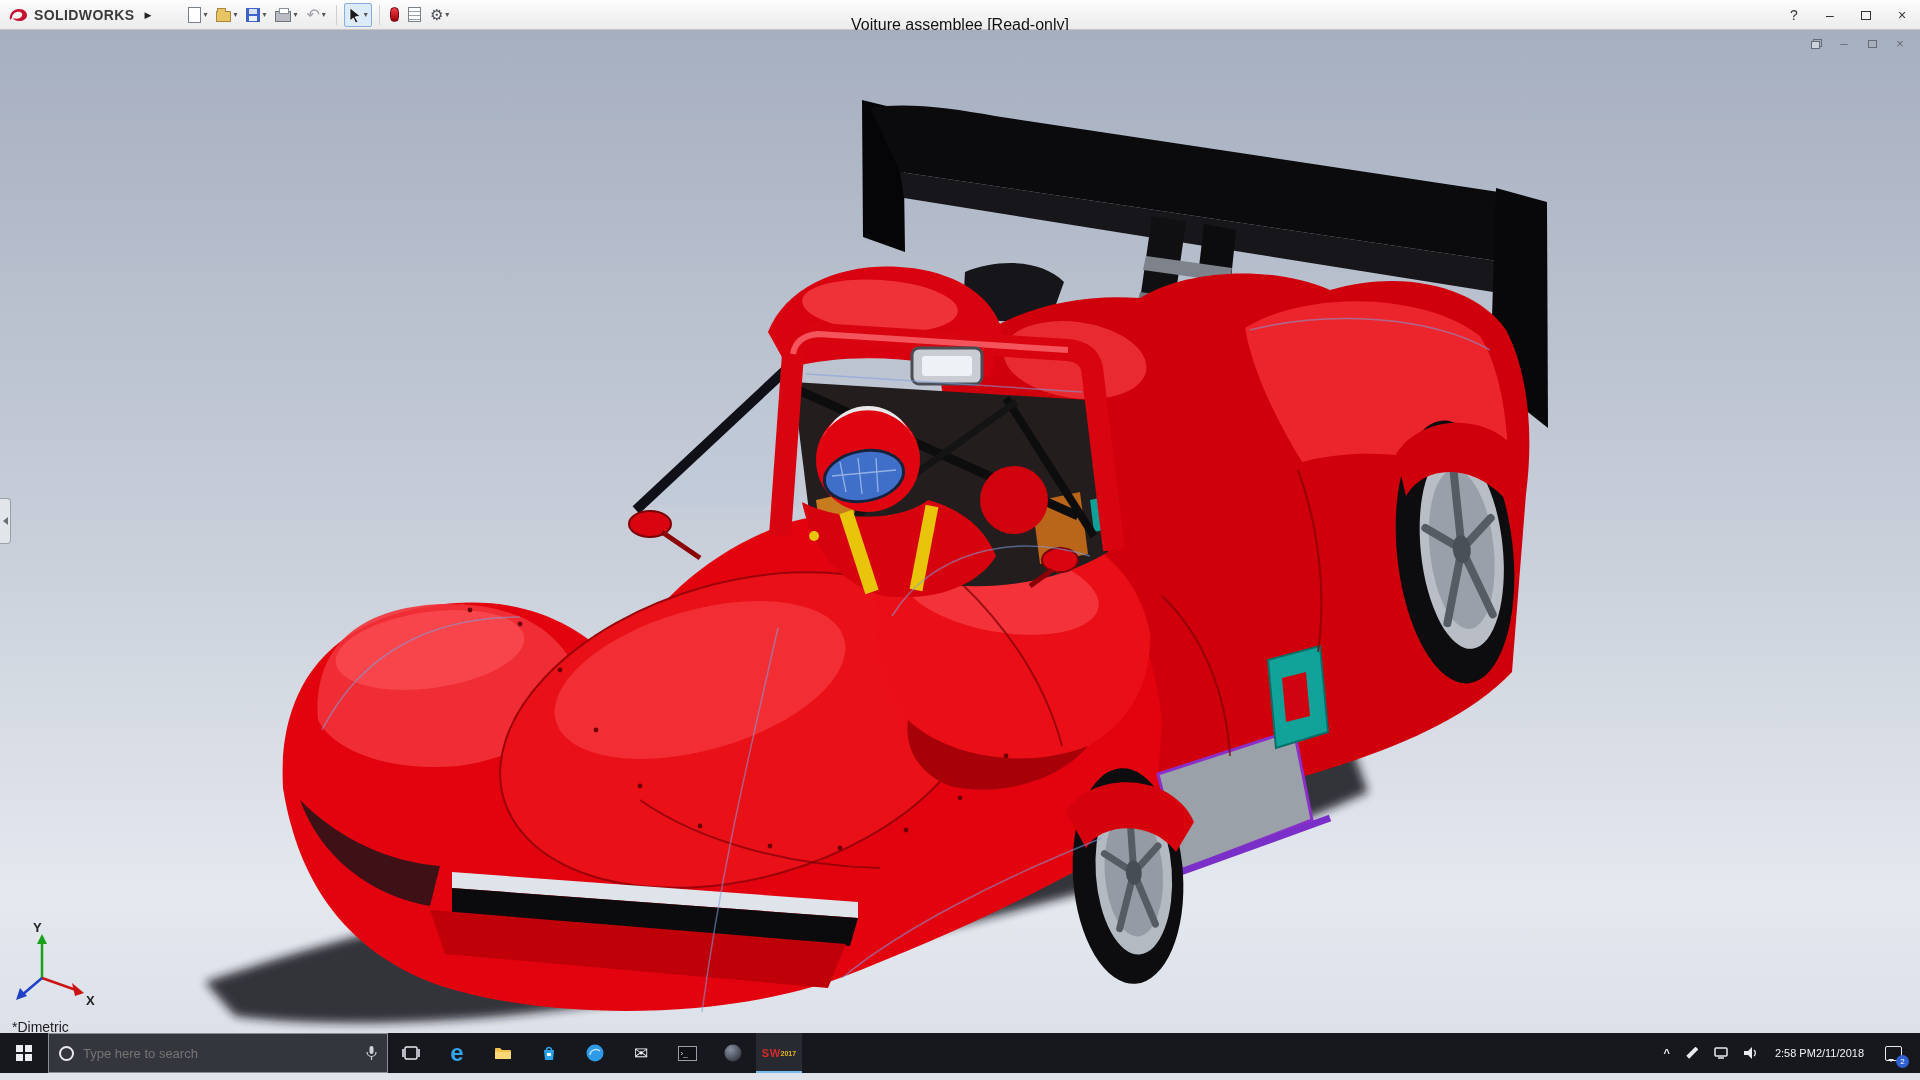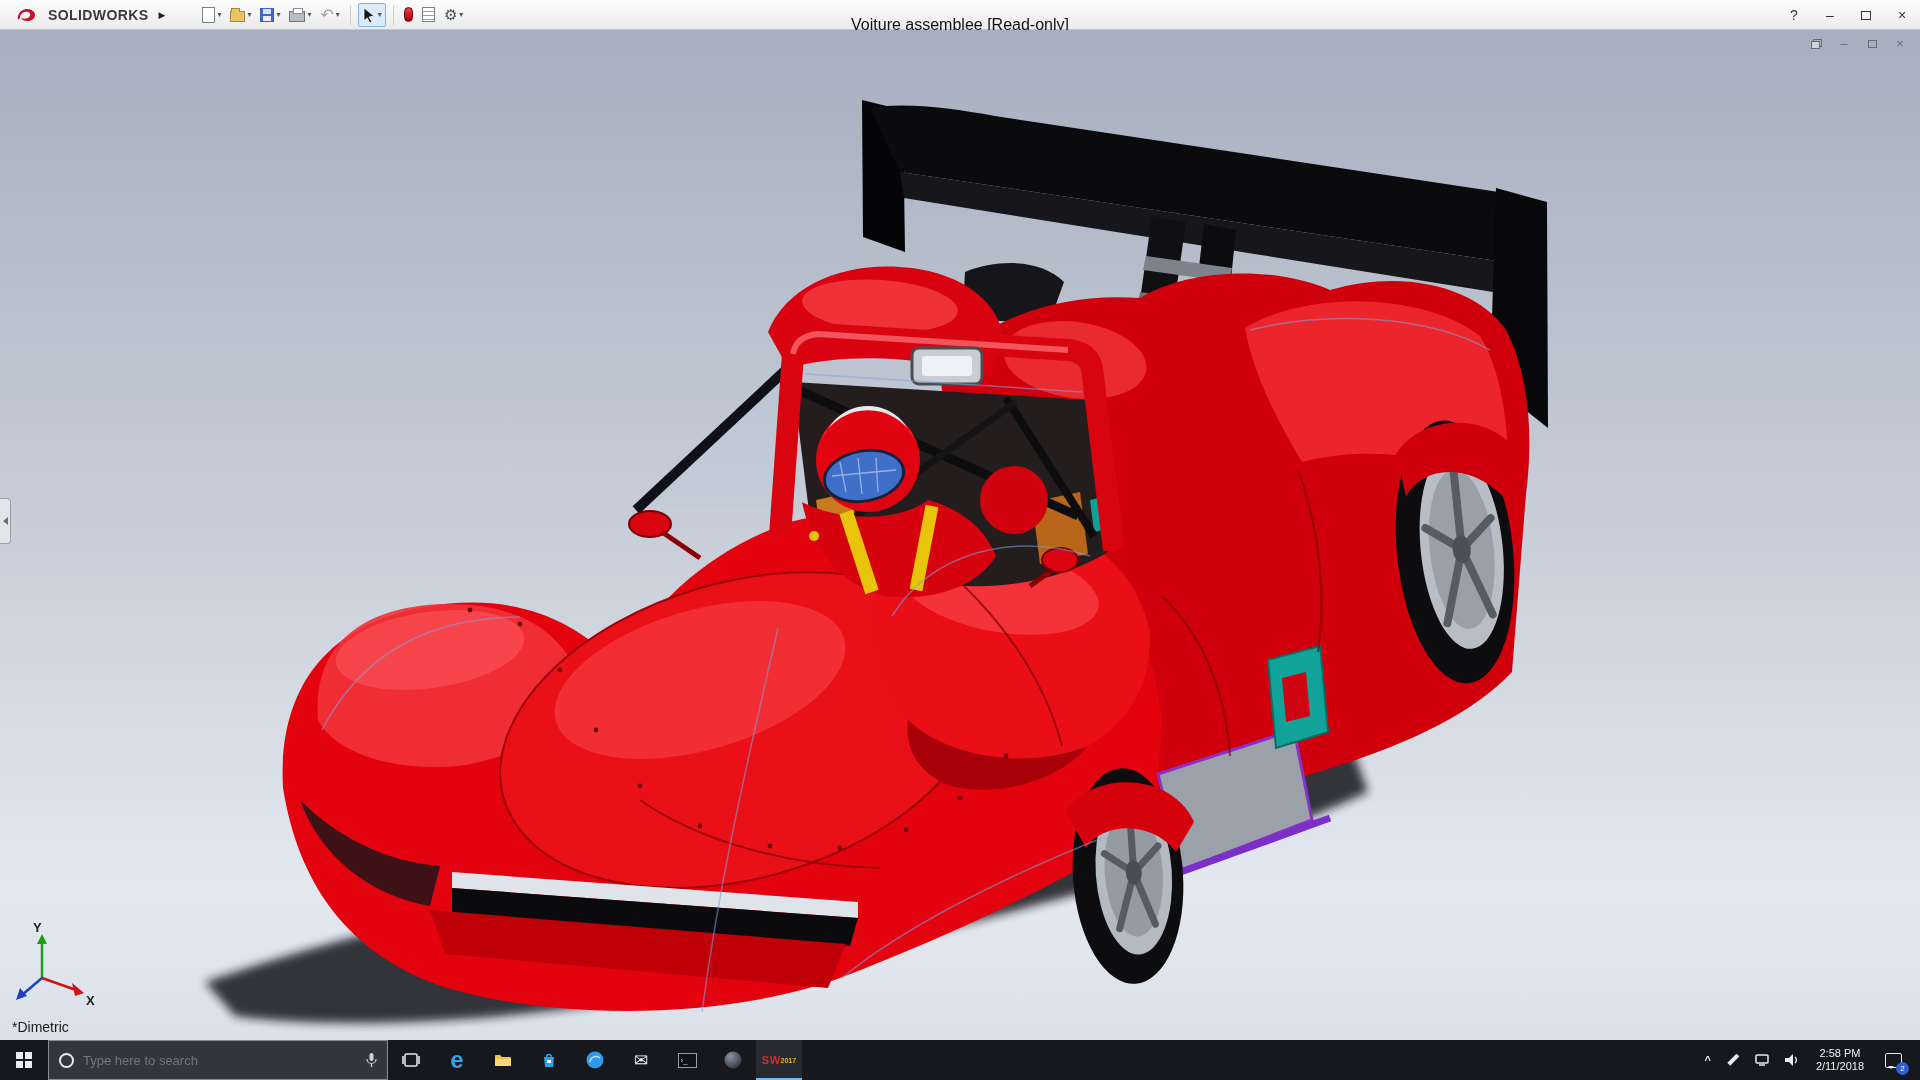--- a/index.html
+++ b/index.html
@@ -3,21 +3,21 @@
 <meta charset="utf-8">
 <style>
   * { margin:0; padding:0; box-sizing:border-box; }
   html,body { width:1920px; height:1080px; overflow:hidden; font-family:"Liberation Sans",sans-serif; background:#000; }
   #screen { position:relative; width:1920px; height:1080px; background:#dfe3ea; }
 
   
   .titlebar { position:absolute; top:0; left:0; right:0; height:30px;
     background:linear-gradient(#fdfdfd,#ebebeb); border-bottom:1px solid #c6c6c6;
     display:flex; align-items:center; }
-  .logo-wrap { display:flex; align-items:center; padding-left:16px; gap:8px; }
+  .logo-wrap { display:flex; align-items:center; padding-left:8px; gap:2px; }
   .logo-ds { width:24px; height:18px; }
   .logo-text { font-weight:bold; font-size:14px; color:#3a3a3a; letter-spacing:.4px; }
   .flyout-arrow { font-size:9px; color:#222; margin-left:10px; }
   .tb-icons { display:flex; align-items:center; margin-left:34px; gap:3px; }
   .tb-btn { display:flex; align-items:center; height:24px; padding:2px 3px; border-radius:2px; }
   .tb-btn .caret { font-size:8px; color:#555; margin-left:2px; }
   .select-box { border:1px solid #86aede; background:#dcebfa; }
   .icon-page { width:13px; height:16px; background:#fff; border:1px solid #7a8088; }
   .icon-folder-sm { width:15px; height:11px; background:#e9c464; border:1px solid #a8863a; position:relative; margin-top:3px;}
   .icon-folder-sm::before { content:''; position:absolute; top:-4px; left:0; width:7px; height:3px; background:#e9c464; border:1px solid #a8863a; border-bottom:none; }
@@ -42,39 +42,39 @@
   .vp-controls { position:absolute; top:6px; right:14px; display:flex; gap:16px; align-items:center; }
   .vp-btn { display:flex; align-items:center; justify-content:center; color:#666c74; font-size:13px; min-width:12px; }
   .vp-box { width:9px; height:8px; border:1.2px solid #666c74; display:inline-block; }
   .vp-restore { position:relative; width:11px; height:10px; }
   .vp-restore::before { content:''; position:absolute; top:0; right:0; width:7px; height:6px; border:1.2px solid #666c74; }
   .vp-restore::after { content:''; position:absolute; bottom:0; left:0; width:7px; height:6px; border:1.2px solid #666c74; background:#cdd3dc; }
   .collapse-tab { position:absolute; left:0; top:468px; width:11px; height:46px; background:#e2e5ea; border:1px solid #9aa0a8; border-left:none; border-radius:0 4px 4px 0; display:flex; align-items:center; justify-content:center; }
   .collapse-tri { width:0; height:0; border-top:4px solid transparent; border-bottom:4px solid transparent; border-right:5px solid #6a7078; }
 
   
-  .taskbar { position:absolute; bottom:0; left:0; right:0; height:40px; background:#16181d; display:flex; align-items:stretch; z-index:5; }
+  .taskbar { position:absolute; bottom:7px; left:0; right:0; height:40px; background:#16181d; display:flex; align-items:stretch; z-index:5; }
   .start-btn { width:48px; display:flex; align-items:center; justify-content:center; }
   .win-logo { display:grid; grid-template-columns:7px 7px; grid-template-rows:7px 7px; gap:2px; }
   .win-logo span { background:#e9edf2; }
   .search-box { width:340px; background:#33363c; border:1px solid #8a8d93; display:flex; align-items:center; padding:0 10px; gap:9px; margin:0; }
   .cortana-ring { width:15px; height:15px; border:2px solid #e8eaee; border-radius:50%; flex:none; }
   .search-input { flex:1; background:transparent; border:none; outline:none; color:#c6c9ce; font-size:13px; font-family:"Liberation Sans",sans-serif; }
   .tb-app { width:46px; display:flex; align-items:center; justify-content:center; position:relative; }
   .tb-app.active { background:#272a31; box-shadow: inset 0 -2px 0 #76b9ed; }
   .edge-e { font-size:24px; font-weight:bold; color:#35a3e8; line-height:24px; }
   .mail-glyph { font-size:17px; color:#eceff3; }
   .term { width:19px; height:15px; background:#101114; border:1px solid #9a9da3; color:#d8dbe0; font-size:8px; line-height:13px; padding-left:2px; }
   .sw-icon { display:flex; flex-direction:row; align-items:center; line-height:9px; }
   .sw-red { color:#d42a28; font-weight:bold; font-size:11px; letter-spacing:.5px; }
   .sw-year { color:#e8b913; font-size:7px; font-weight:bold; }
   .tray { margin-left:auto; display:flex; align-items:center; }
   .tray-item { padding:0 8px; color:#e8eaee; font-size:12px; display:flex; align-items:center; height:100%; }
   .chevron { font-weight:bold; font-size:11px; }
-  .clock { text-align:center; color:#f2f3f5; font-size:11px; line-height:13px; padding:0 9px; display:flex; flex-direction:column; justify-content:space-between; }
+  .clock { text-align:center; color:#f2f3f5; font-size:11px; line-height:13px; padding:0 9px; display:flex; flex-direction:row; justify-content:space-between; }
   .action-center { position:relative; padding:0 12px; }
   .ac-bubble { width:17px; height:15px; border:1.5px solid #e8eaee; border-radius:2px; position:relative; }
   .ac-bubble::after { content:''; position:absolute; left:2px; bottom:-5px; border:3px solid transparent; border-top-color:#e8eaee; }
   .badge { position:absolute; right:5px; bottom:5px; width:13px; height:13px; border-radius:50%; background:#2f5fd0; color:#fff; font-size:8px; display:flex; align-items:center; justify-content:center; }
   .show-desktop { width:6px; border-left:1px solid #3a3d43; }
 </style>
 </head>
 <body>
 
 <div id="screen">

